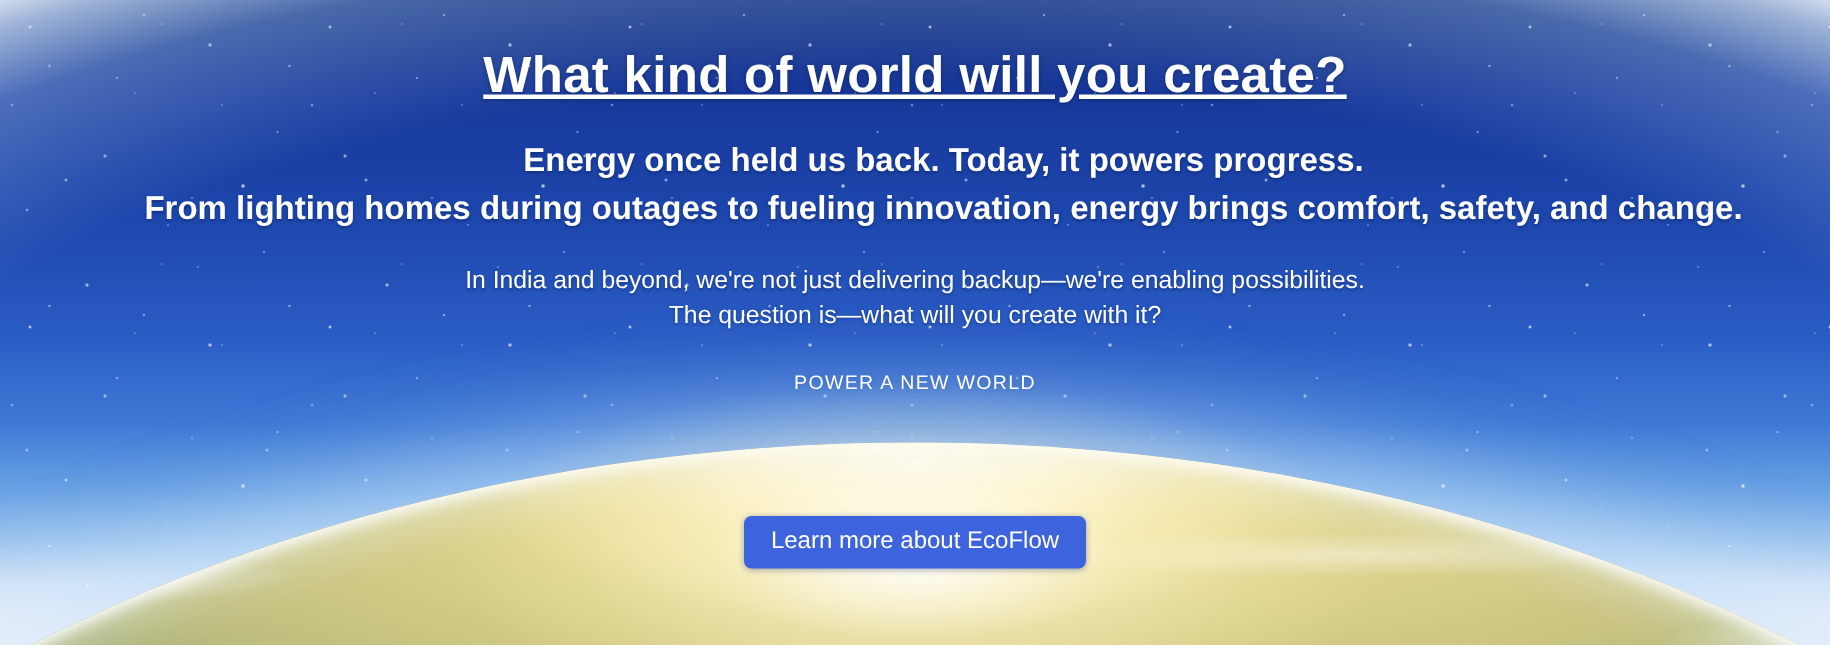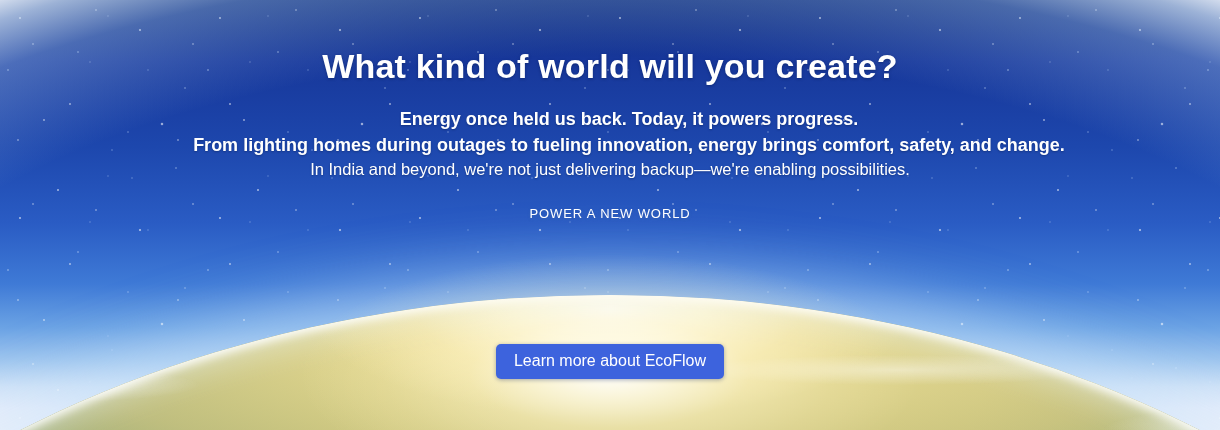--- a/index.html
+++ b/index.html
@@ -159,38 +159,40 @@
   }
 
   
   .content {
     position:absolute;
     left:0; right:0; top:0;
     text-align:center;
     color:#ffffff;
   }
   .headline {
-    margin-top:48px;
+    margin-top:32px;
     font-size:34px;
     font-weight:bold;
     letter-spacing:.2px;
     line-height:1.1;
     text-shadow:0 1px 3px rgba(6,24,70,.45);
+    text-decoration:underline;
   }
   .lead {
     margin-top:22px;
-    font-size:18px;
+    font-size:22px;
     line-height:1.42;
     text-shadow:0 1px 2px rgba(6,24,70,.40);
     margin-left:38px;
   }
   .lead .strong { font-weight:bold; display:block; }
   .lead .plain  { font-weight:bold; display:block; }
 
   .para2 {
+    margin-top:22px;
     font-size:16.5px;
     line-height:1.42;
     font-weight:normal;
     text-shadow:0 1px 2px rgba(6,24,70,.40);
   }
   .para2 span { display:block; }
 
   .tagline {
     margin-top:24px;
     font-size:13px;
@@ -241,20 +243,21 @@
 
     <h1 class="headline">What kind of world will you create?</h1>
 
     <div class="lead">
       <span class="strong">Energy once held us back. Today, it powers progress.</span>
       <span class="plain">From lighting homes during outages to fueling innovation, energy brings comfort, safety, and change.</span>
     </div>
 
     <div class="para2">
       <span>In India and beyond, we're not just delivering backup—we're enabling possibilities.</span>
+      <span>The question is—what will you create with it?</span>
     </div>
 
     <div class="tagline">POWER A NEW WORLD</div>
   </div>
 
   <div class="cta-wrap">
     <button class="cta">Learn more about EcoFlow</button>
   </div>
 
 </div>

